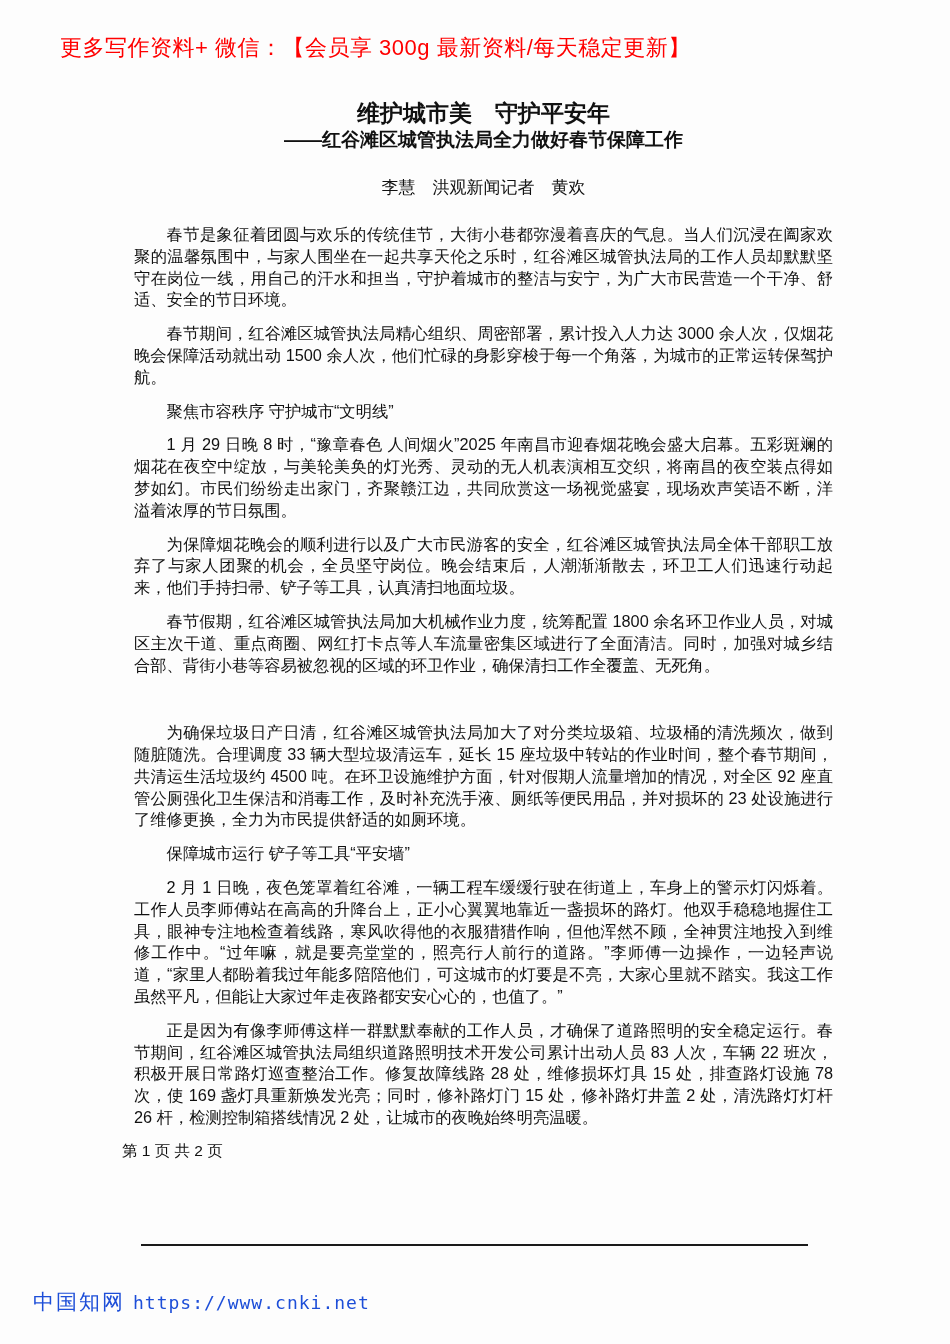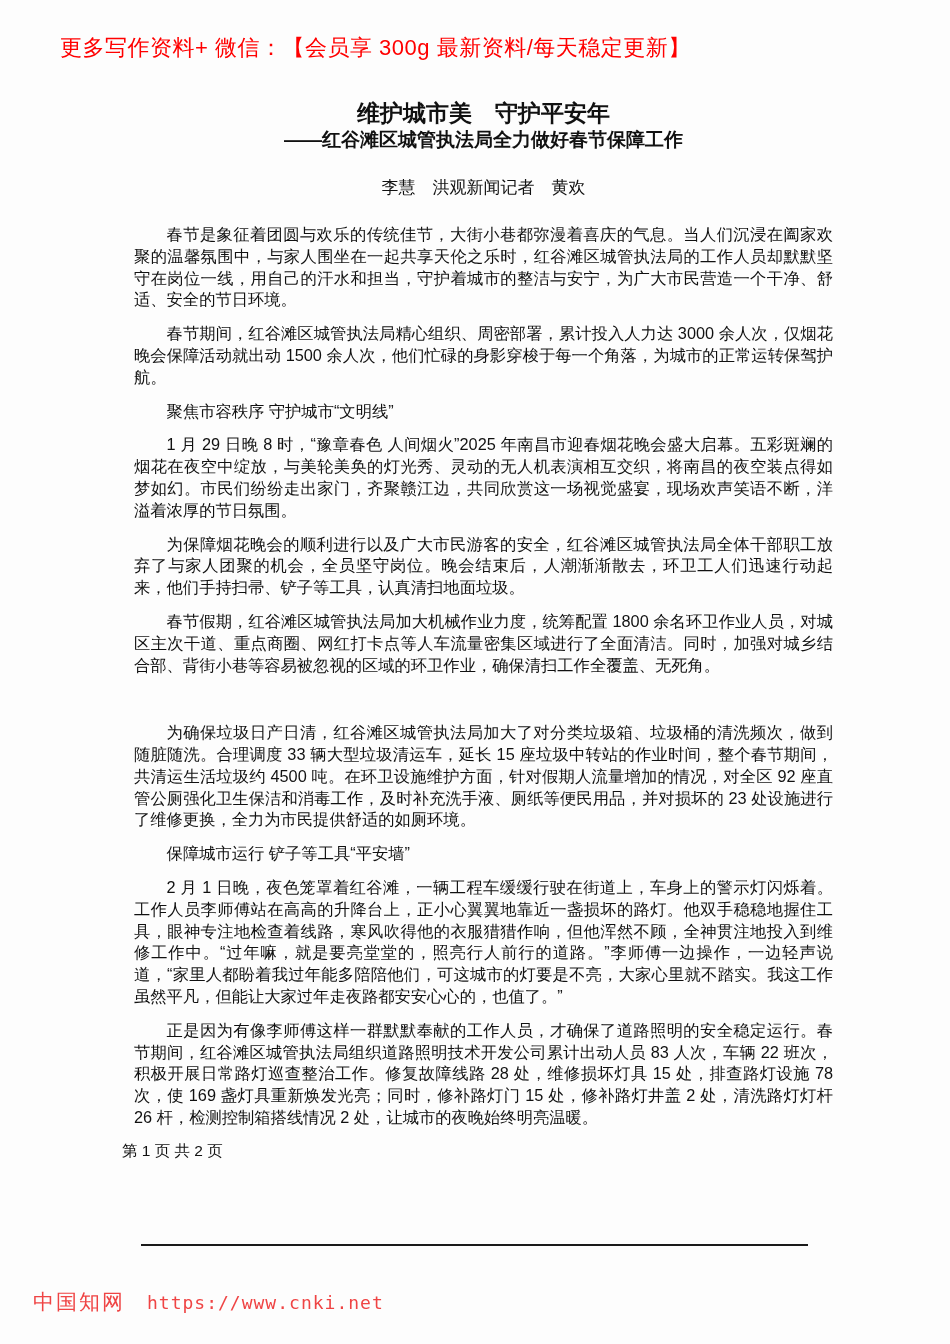--- a/index.html
+++ b/index.html
@@ -89,22 +89,22 @@
     width: 667px;
     height: 0;
     border-top: 2px solid #1a1a1a;
   }
   .watermark {
     position: absolute;
     left: 33px;
     top: 1288px;
     display: flex;
     align-items: baseline;
-    gap: 22px;
-    color: #ef4444;
+    gap: 8px;
+    color: #1d4ed8;
   }
   .watermark .site-name {
     font-size: 21px;
     letter-spacing: 2px;
   }
   .watermark .site-url {
     font-family: "DejaVu Sans Mono", "Liberation Mono", monospace;
     font-size: 18px;
     letter-spacing: 1px;
   }

